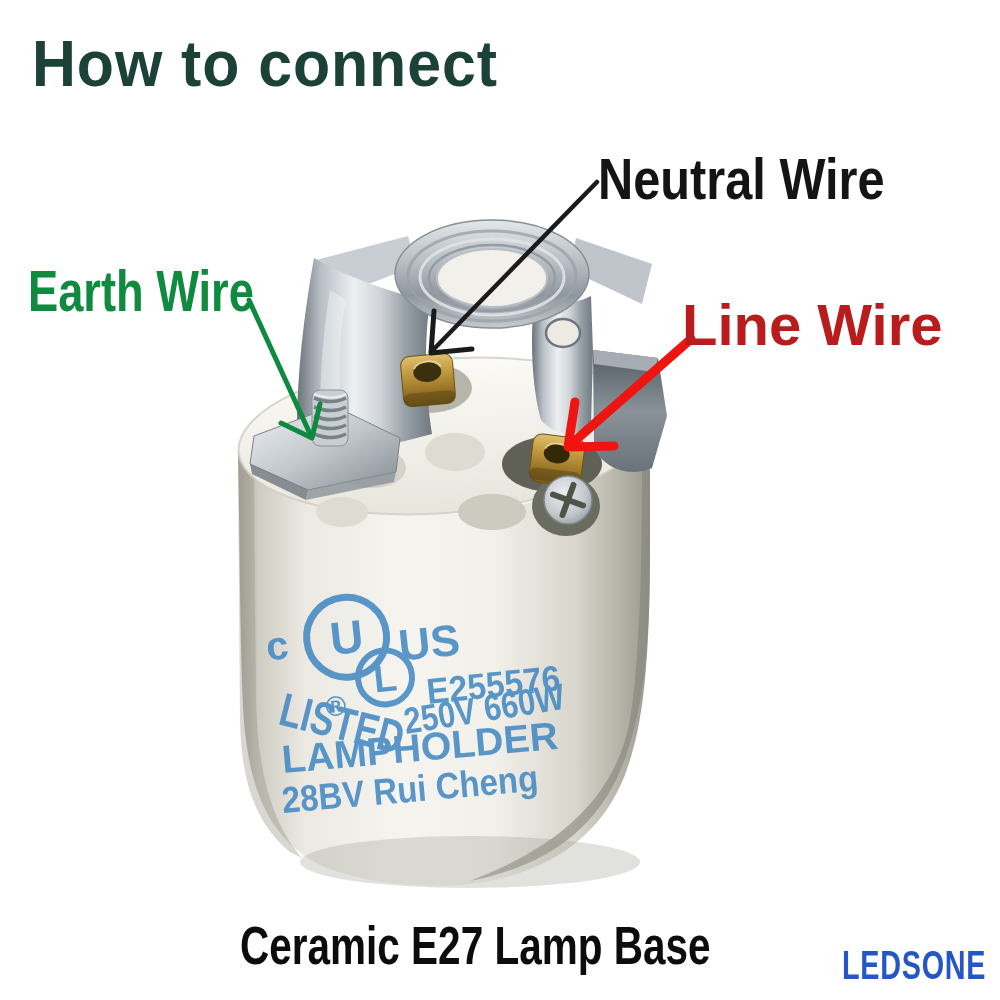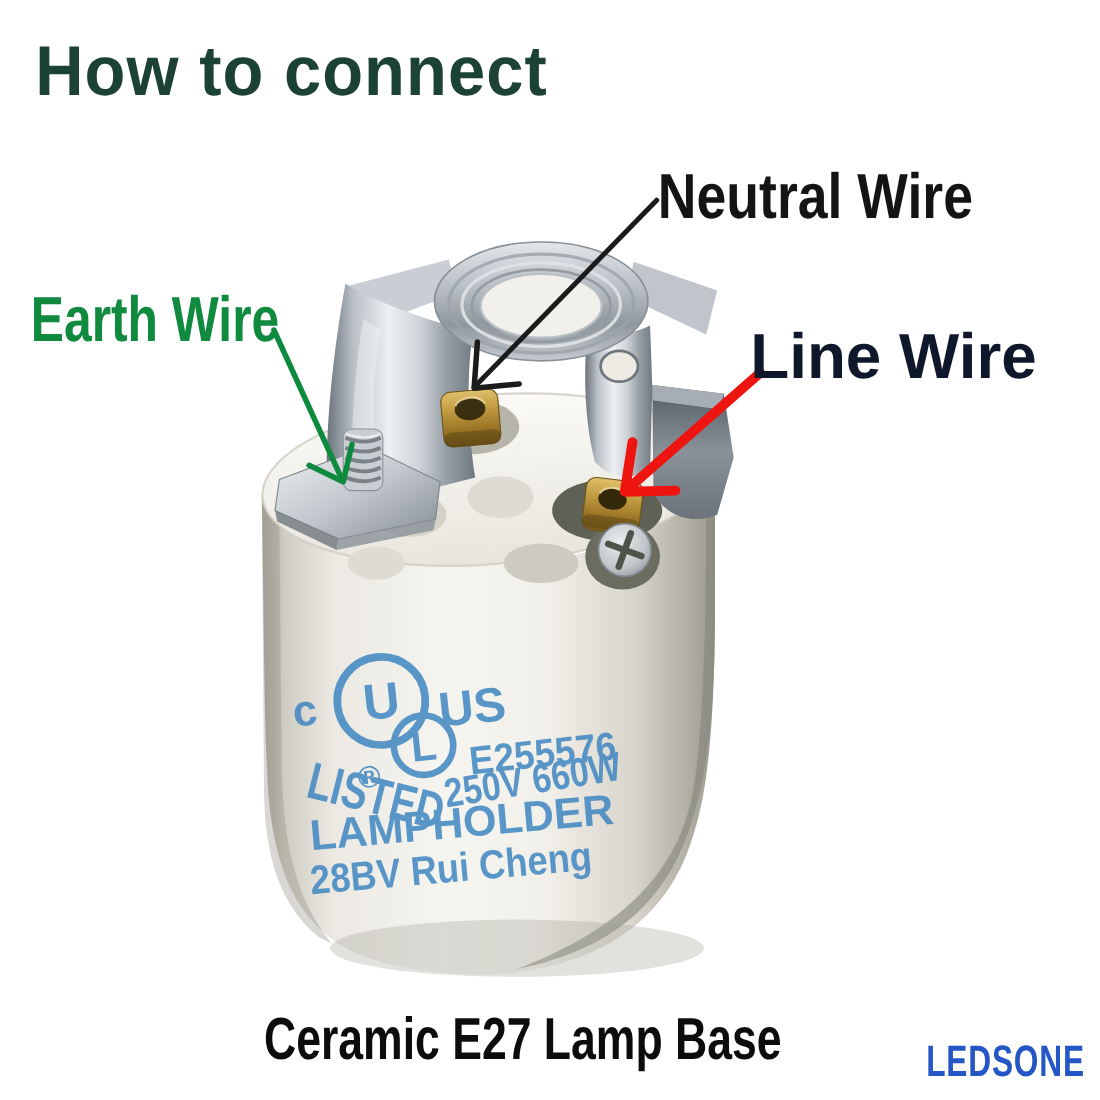--- a/index.html
+++ b/index.html
@@ -4,21 +4,21 @@
 <style>
   html,body{margin:0;padding:0;background:#ffffff;}
   .canvas{
     position:relative;width:1000px;height:1000px;background:#ffffff;
     overflow:hidden;font-family:"Liberation Sans",sans-serif;
   }
   .lbl{position:absolute;font-weight:bold;white-space:nowrap;line-height:1;transform-origin:left top;}
   .title{left:32px;top:32px;font-size:64px;color:#1c4238;letter-spacing:1px;transform:scaleX(.95);}
   .neutral{left:598px;top:150px;font-size:58px;color:#141414;transform:scaleX(.84);}
   .earth{left:28px;top:262px;font-size:58px;color:#0f8a3f;transform:scaleX(.78);}
-  .line{left:682px;top:296px;font-size:58px;color:#0f172a;}
+  .line{left:682px;top:296px;font-size:58px;color:#b91c1c;}
   .caption{left:240px;top:918px;font-size:54px;color:#0c0c0c;transform:scaleX(.75);}
   .logo{left:842px;top:945px;font-size:40px;color:#2457c5;letter-spacing:1px;transform:scaleX(.72);}
   svg{position:absolute;left:0;top:0;}
   .stamp{font-family:"Liberation Sans",sans-serif;font-weight:bold;fill:#3f87c2;opacity:.85;}
 </style>
 </head>
 <body>
 
 <div class="canvas">
 

